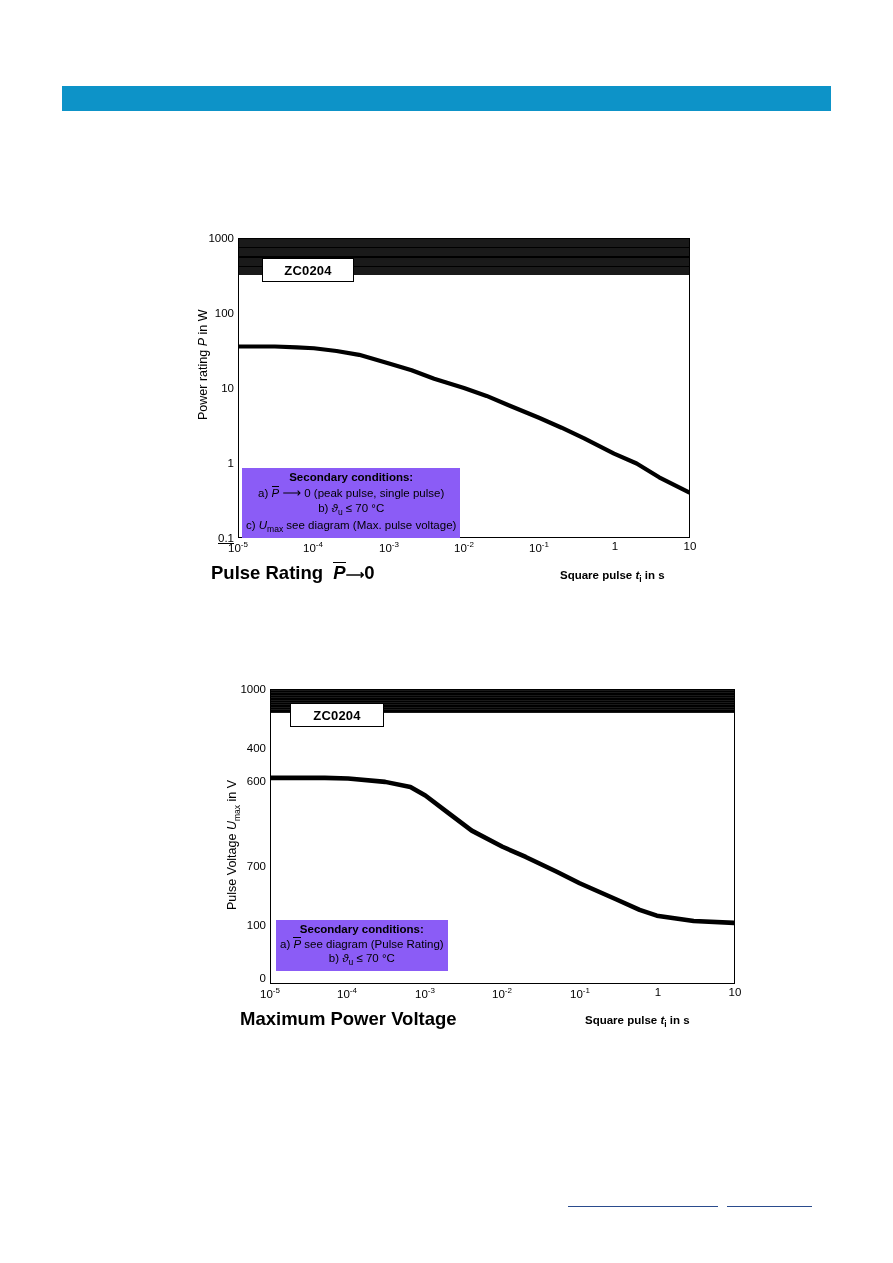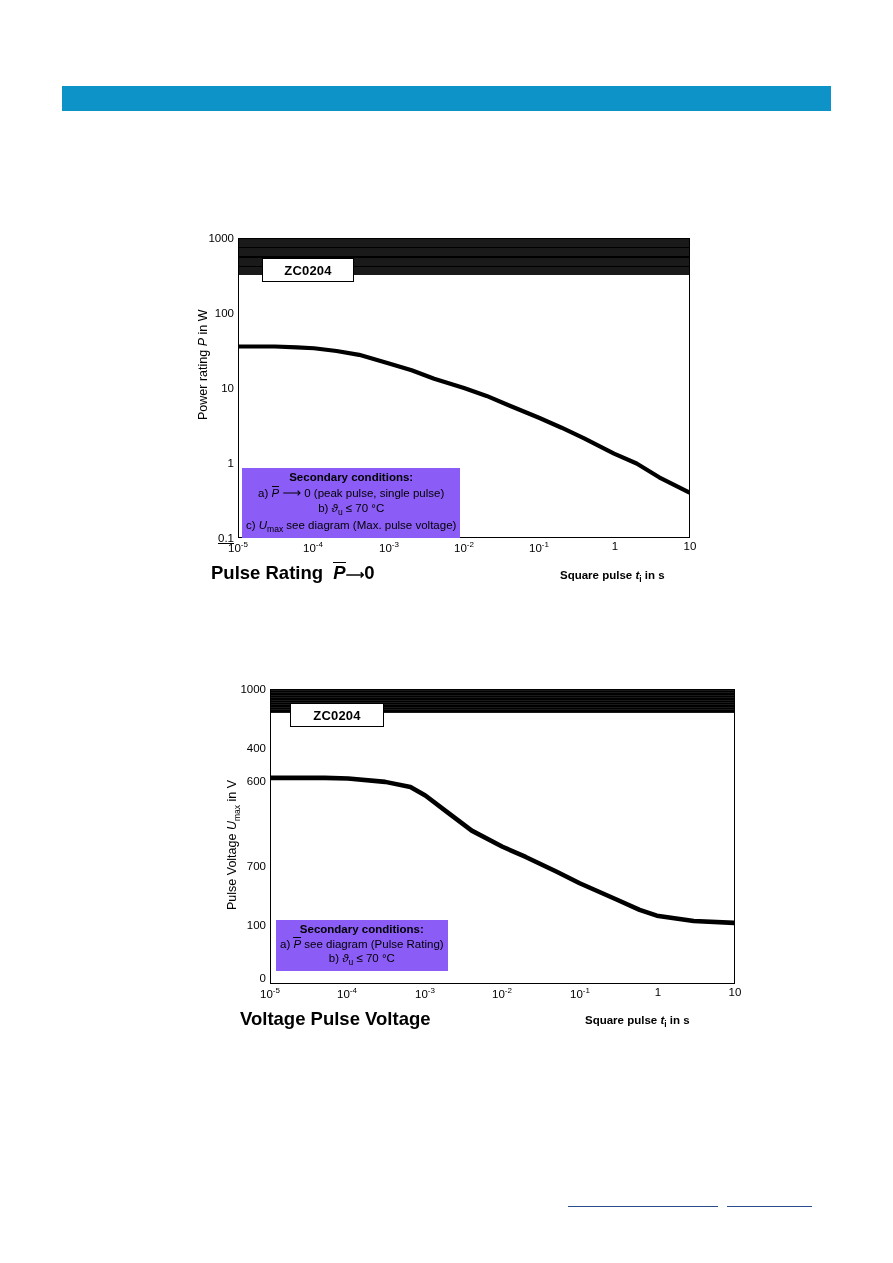--- a/index.html
+++ b/index.html
@@ -379,21 +379,21 @@
     </div>
 
     <div class="tick-x" style="left:250px; top:986px; width:40px;">10<sup>-5</sup></div>
     <div class="tick-x" style="left:327px; top:986px; width:40px;">10<sup>-4</sup></div>
     <div class="tick-x" style="left:405px; top:986px; width:40px;">10<sup>-3</sup></div>
     <div class="tick-x" style="left:482px; top:986px; width:40px;">10<sup>-2</sup></div>
     <div class="tick-x" style="left:560px; top:986px; width:40px;">10<sup>-1</sup></div>
     <div class="tick-x" style="left:638px; top:986px; width:40px;">1</div>
     <div class="tick-x" style="left:715px; top:986px; width:40px;">10</div>
 
-    <div class="caption-main" style="left:240px; top:1008px;">Voltage Pulse Voltage</div>
+    <div class="caption-main" style="left:240px; top:1008px;">Maximum Power Voltage</div>
     <div class="caption-right" style="left:585px; top:1014px;">
       Square pulse <span class="it">t</span><span class="sub">i</span> in s
     </div>
   </div>
 
   <div class="footer-rule left"></div>
   <div class="footer-rule right"></div>
 
 </div>
 

